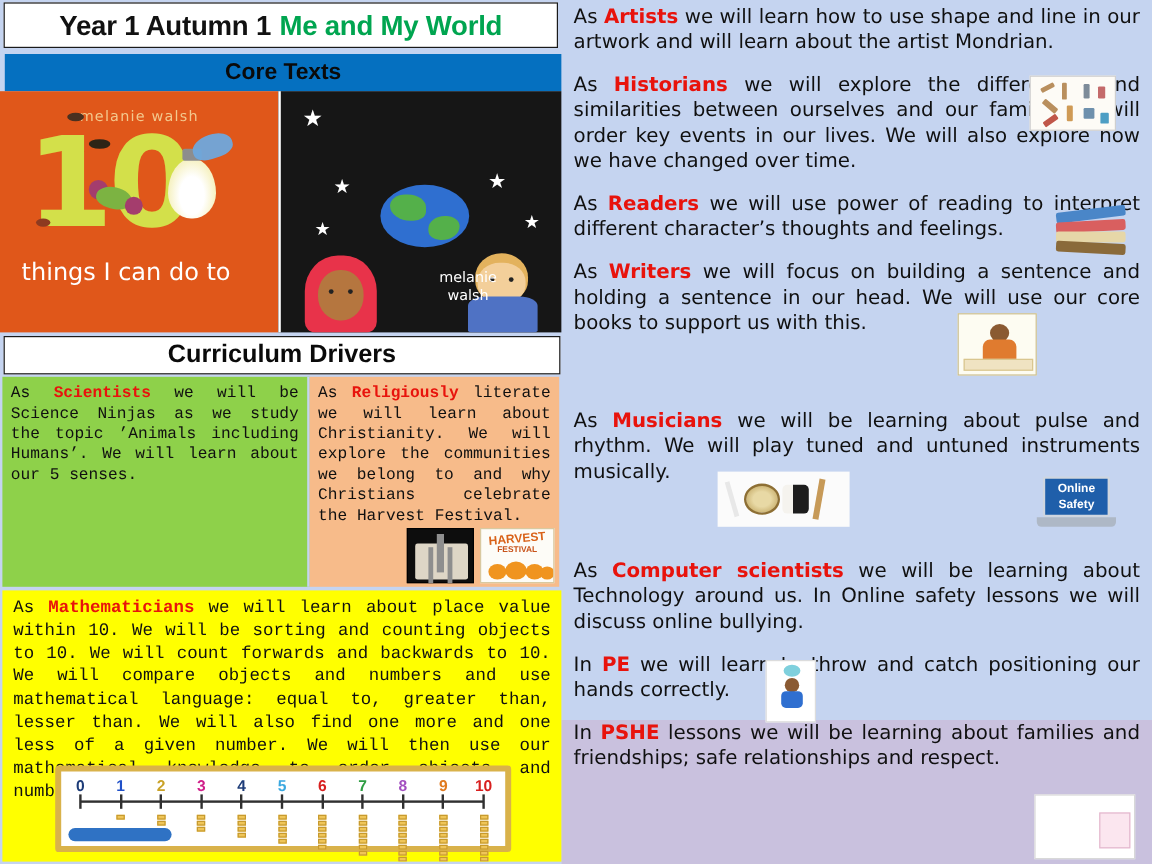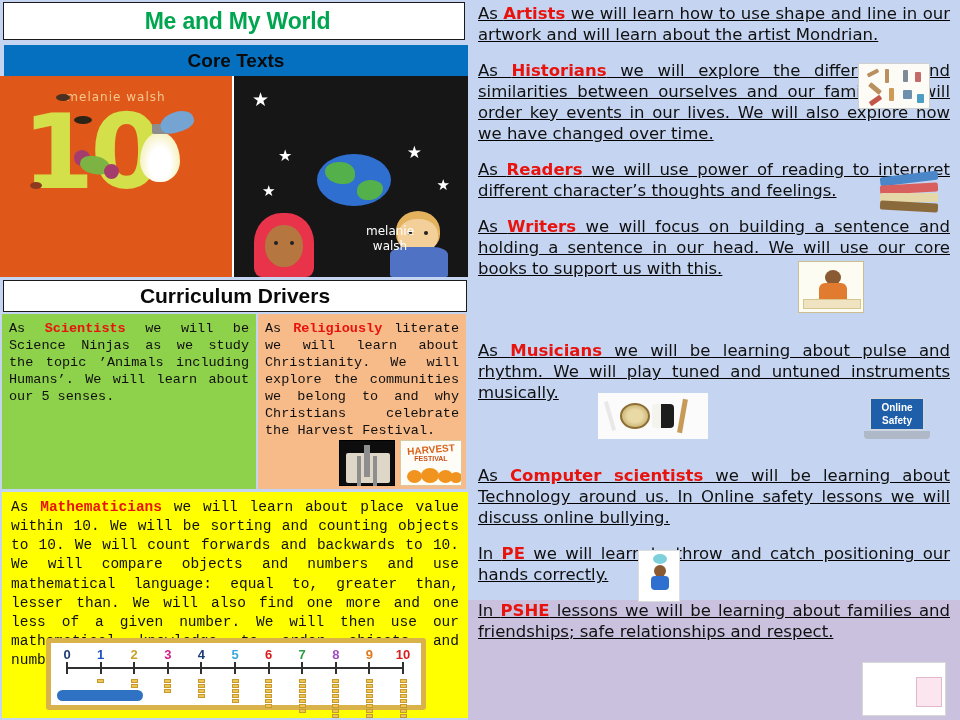--- a/index.html
+++ b/index.html
@@ -277,21 +277,20 @@
     position: absolute; left: 6px; bottom: 4px; width: 86px; height: 11px;
     background: #2f72c4; border-radius: 6px;
   }
 
   
   #right-column {
     position: absolute; left: 468px; top: 0;
     width: 492px; height: 720px;
     background: linear-gradient(#c5d4f0 0 83.3%, #c9c1de 83.3% 100%);
     padding: 4px 10px 0 10px;
-    text-decoration: underline;
   }
   .r-para {
     font-family: "DejaVu Sans", sans-serif;
     font-size: 16.5px; line-height: 1.27; color: #101010;
     text-align: justify; position: relative;
   }
   .r-gap { height: 15px; }
   .rkw { color: #e8130c; font-weight: bold; }
   .ri-hist {
     right: 20px; top: 2px; width: 72px; height: 46px; background: #fdfbf6;
@@ -361,40 +360,42 @@
     background: #fbe6ef; border: 1px solid #e3b7cd; }
 </style>
 </head>
 <body>
 
 <div id="page">
 
   <div id="left-column">
 
     <div class="title-bar">
+      <span class="title-main">Year 1 Autumn 1</span>
       <span class="title-topic">Me and My World</span>
     </div>
 
     <div class="core-texts-bar">
       <span class="core-texts-label">Core Texts</span>
     </div>
 
     <div class="books-row">
 
       <div class="book book-a">
         <div class="ba-author">melanie walsh</div>
         <div class="ba-ten">10</div>
         <div class="ba-bulb"></div>
         <div class="ba-bfly1"></div>
         <div class="ba-bfly2b"></div>
         <div class="ba-bfly2"></div>
         <div class="ba-bfly2c"></div>
         <div class="ba-bug ba-ant1"></div>
         <div class="ba-bug ba-ant2"></div>
         <div class="ba-bug ba-ant3"></div>
+        <div class="ba-line1">things I can do to</div>
       </div>
 
       <div class="book book-b">
         <span class="star" style="left:18px;top:14px;">★</span>
         <span class="star" style="left:44px;top:72px;font-size:16px;">★</span>
         <span class="star" style="left:28px;top:108px;font-size:15px;">★</span>
         <span class="star" style="right:46px;top:68px;font-size:17px;">★</span>
         <span class="star" style="right:18px;top:102px;font-size:15px;">★</span>
         <div class="bb-earth"></div>
         <div class="bb-kid-l">

